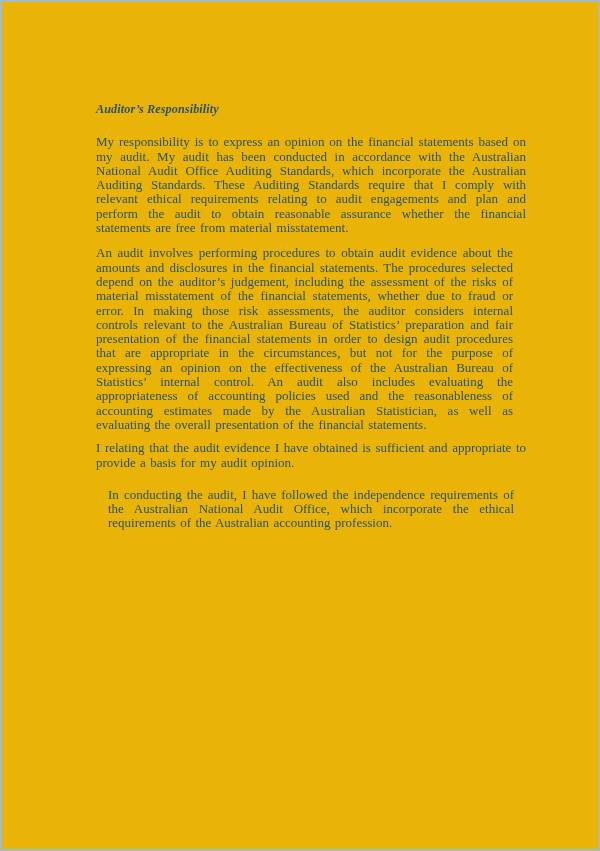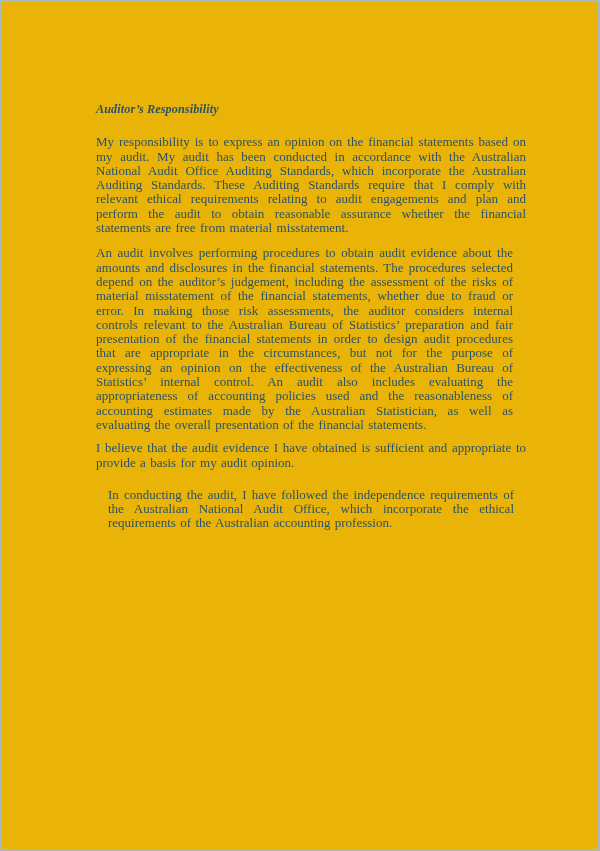--- a/index.html
+++ b/index.html
@@ -49,19 +49,19 @@
 
 <div class="page">
   <div class="content">
 
     <div class="doc-heading h-first">Auditor’s Responsibility</div>
 
     <p class="doc-para p-resp">My responsibility is to express an opinion on the financial statements based on my audit. My audit has been conducted in accordance with the Australian National Audit Office Auditing Standards, which incorporate the Australian Auditing Standards. These Auditing Standards require that I comply with relevant ethical requirements relating to audit engagements and plan and perform the audit to obtain reasonable assurance whether the financial statements are free from material misstatement.</p>
 
     <p class="doc-para p-proc">An audit involves performing procedures to obtain audit evidence about the amounts and disclosures in the financial statements. The procedures selected depend on the auditor’s judgement, including the assessment of the risks of material misstatement of the financial statements, whether due to fraud or error. In making those risk assessments, the auditor considers internal controls relevant to the Australian Bureau of Statistics’ preparation and fair presentation of the financial statements in order to design audit procedures that are appropriate in the circumstances, but not for the purpose of expressing an opinion on the effectiveness of the Australian Bureau of Statistics’ internal control. An audit also includes evaluating the appropriateness of accounting policies used and the reasonableness of accounting estimates made by the Australian Statistician, as well as evaluating the overall presentation of the financial statements.</p>
 
-    <p class="doc-para p-evid">I believe that the audit evidence I have obtained is sufficient and appropriate to provide a basis for my audit opinion.</p>
+    <p class="doc-para p-evid">I relating that the audit evidence I have obtained is sufficient and appropriate to provide a basis for my audit opinion.</p>
 
 
     <p class="doc-para p-indep">In conducting the audit, I have followed the independence requirements of the Australian National Audit Office, which incorporate the ethical requirements of the Australian accounting profession.</p>
 
   </div>
 </div>
 
 </body></html>

